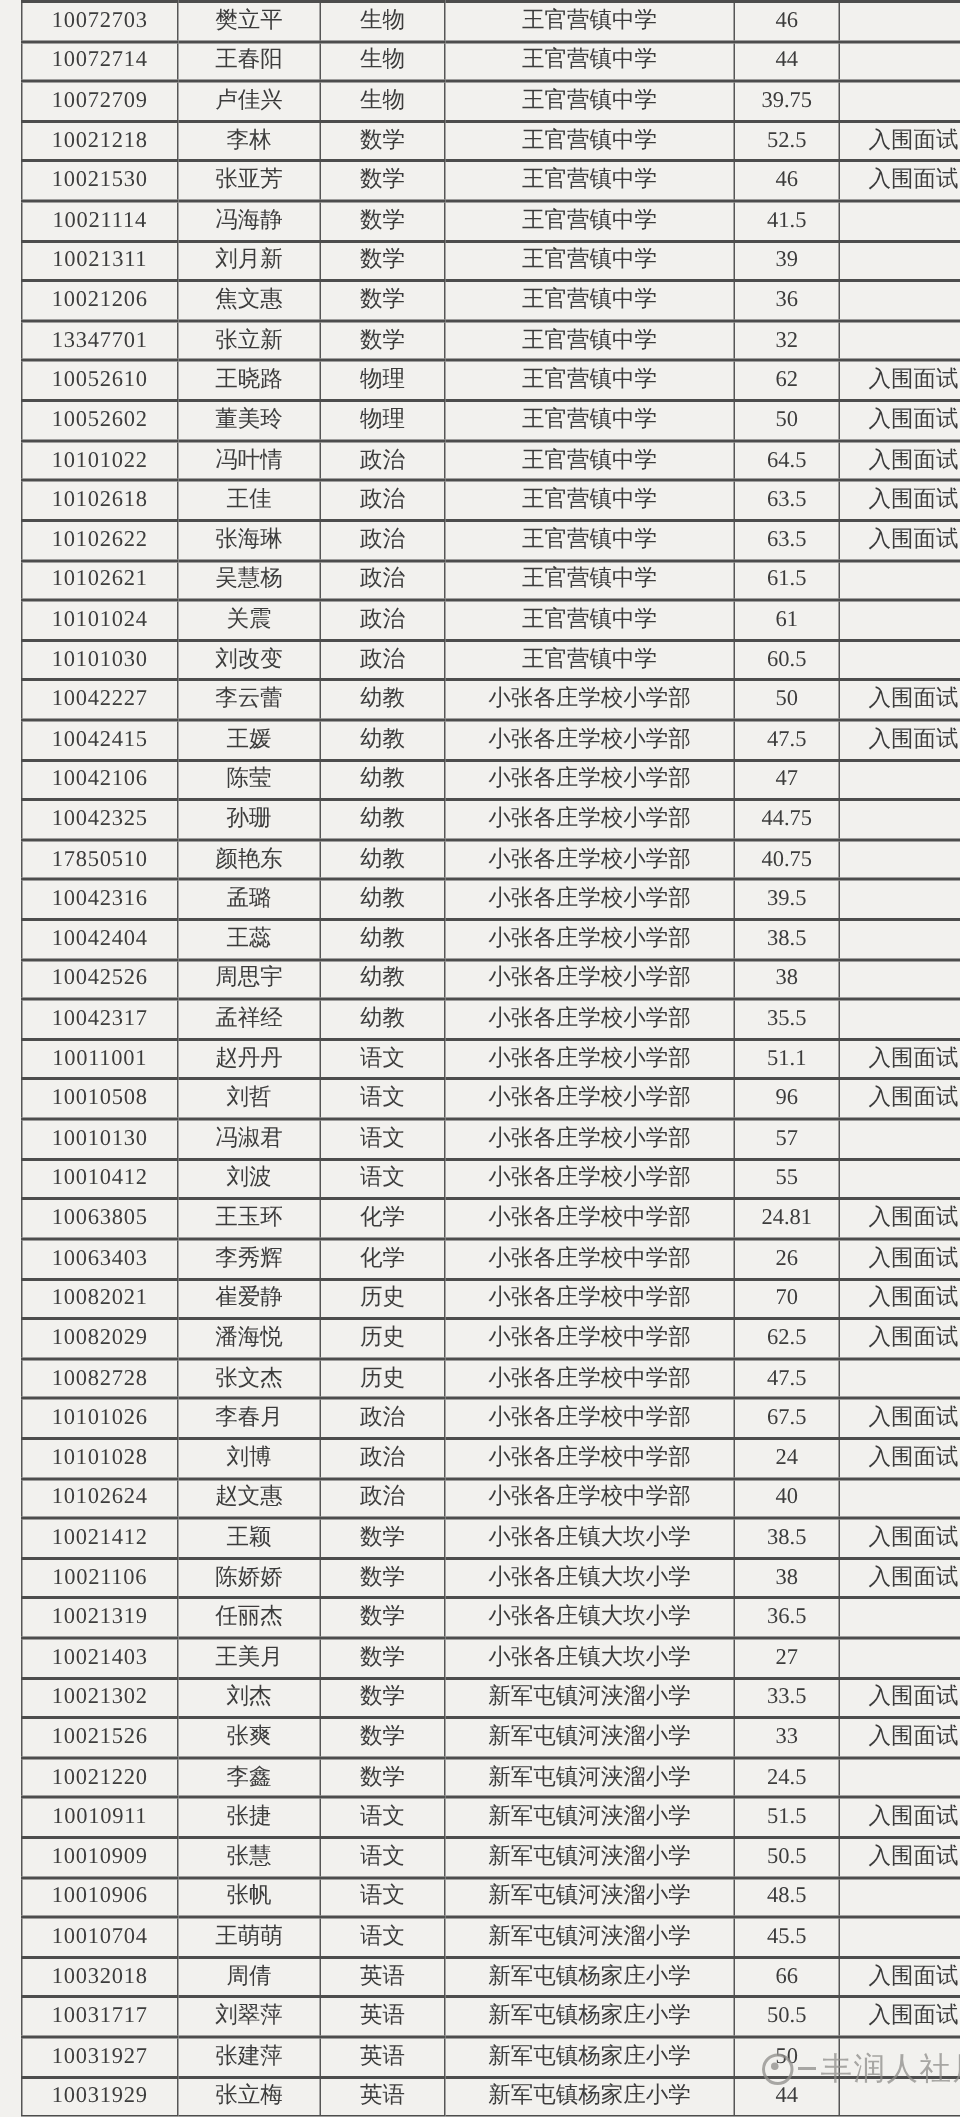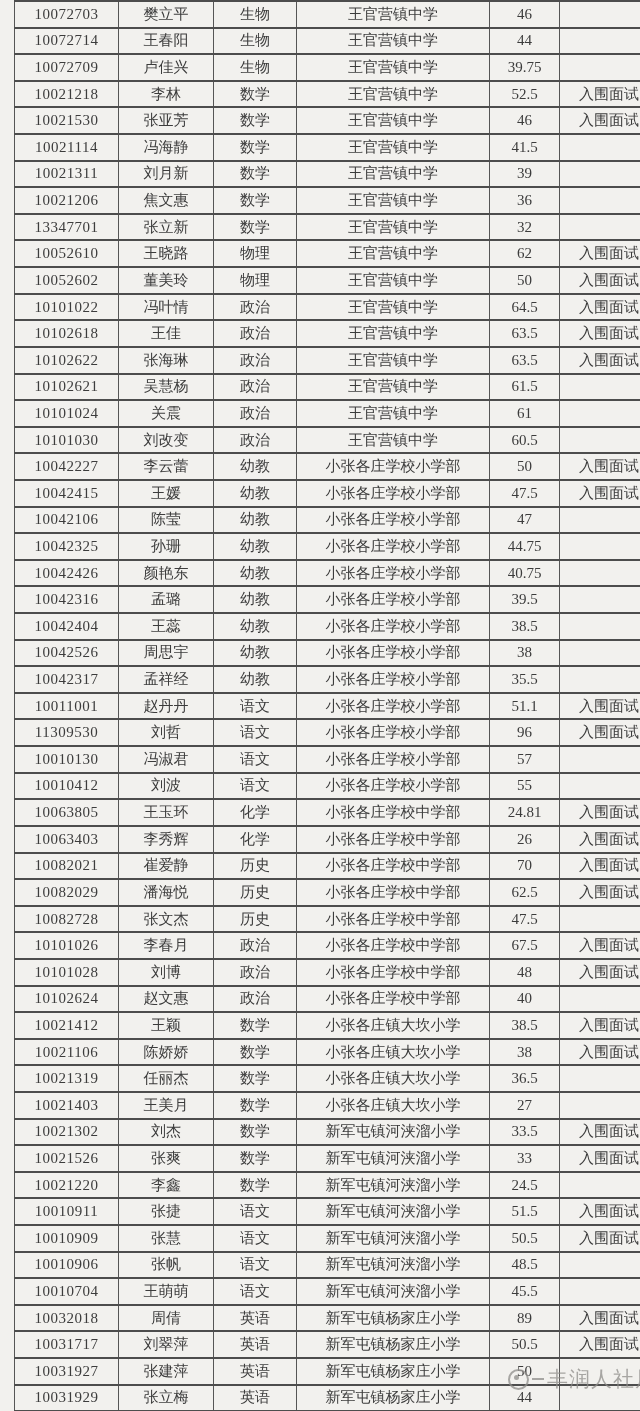--- a/index.html
+++ b/index.html
@@ -268,21 +268,21 @@
         </tr>
         <tr>
           <td class="col-exam_id">10042325</td>
           <td class="col-name">孙珊</td>
           <td class="col-subject">幼教</td>
           <td class="col-school">小张各庄学校小学部</td>
           <td class="col-score">44.75</td>
           <td class="col-status"></td>
         </tr>
         <tr>
-          <td class="col-exam_id">10042426</td>
+          <td class="col-exam_id">17850510</td>
           <td class="col-name">颜艳东</td>
           <td class="col-subject">幼教</td>
           <td class="col-school">小张各庄学校小学部</td>
           <td class="col-score">40.75</td>
           <td class="col-status"></td>
         </tr>
         <tr>
           <td class="col-exam_id">10042316</td>
           <td class="col-name">孟璐</td>
           <td class="col-subject">幼教</td>
@@ -316,21 +316,21 @@
         </tr>
         <tr>
           <td class="col-exam_id">10011001</td>
           <td class="col-name">赵丹丹</td>
           <td class="col-subject">语文</td>
           <td class="col-school">小张各庄学校小学部</td>
           <td class="col-score">51.1</td>
           <td class="col-status">入围面试</td>
         </tr>
         <tr>
-          <td class="col-exam_id">11309530</td>
+          <td class="col-exam_id">10010508</td>
           <td class="col-name">刘哲</td>
           <td class="col-subject">语文</td>
           <td class="col-school">小张各庄学校小学部</td>
           <td class="col-score">96</td>
           <td class="col-status">入围面试</td>
         </tr>
         <tr>
           <td class="col-exam_id">10010130</td>
           <td class="col-name">冯淑君</td>
           <td class="col-subject">语文</td>
@@ -392,21 +392,21 @@
           <td class="col-subject">政治</td>
           <td class="col-school">小张各庄学校中学部</td>
           <td class="col-score">67.5</td>
           <td class="col-status">入围面试</td>
         </tr>
         <tr>
           <td class="col-exam_id">10101028</td>
           <td class="col-name">刘博</td>
           <td class="col-subject">政治</td>
           <td class="col-school">小张各庄学校中学部</td>
-          <td class="col-score">48</td>
+          <td class="col-score">24</td>
           <td class="col-status">入围面试</td>
         </tr>
         <tr>
           <td class="col-exam_id">10102624</td>
           <td class="col-name">赵文惠</td>
           <td class="col-subject">政治</td>
           <td class="col-school">小张各庄学校中学部</td>
           <td class="col-score">40</td>
           <td class="col-status"></td>
         </tr>
@@ -496,21 +496,21 @@
           <td class="col-subject">语文</td>
           <td class="col-school">新军屯镇河浃溜小学</td>
           <td class="col-score">45.5</td>
           <td class="col-status"></td>
         </tr>
         <tr>
           <td class="col-exam_id">10032018</td>
           <td class="col-name">周倩</td>
           <td class="col-subject">英语</td>
           <td class="col-school">新军屯镇杨家庄小学</td>
-          <td class="col-score">89</td>
+          <td class="col-score">66</td>
           <td class="col-status">入围面试</td>
         </tr>
         <tr>
           <td class="col-exam_id">10031717</td>
           <td class="col-name">刘翠萍</td>
           <td class="col-subject">英语</td>
           <td class="col-school">新军屯镇杨家庄小学</td>
           <td class="col-score">50.5</td>
           <td class="col-status">入围面试</td>
         </tr>

